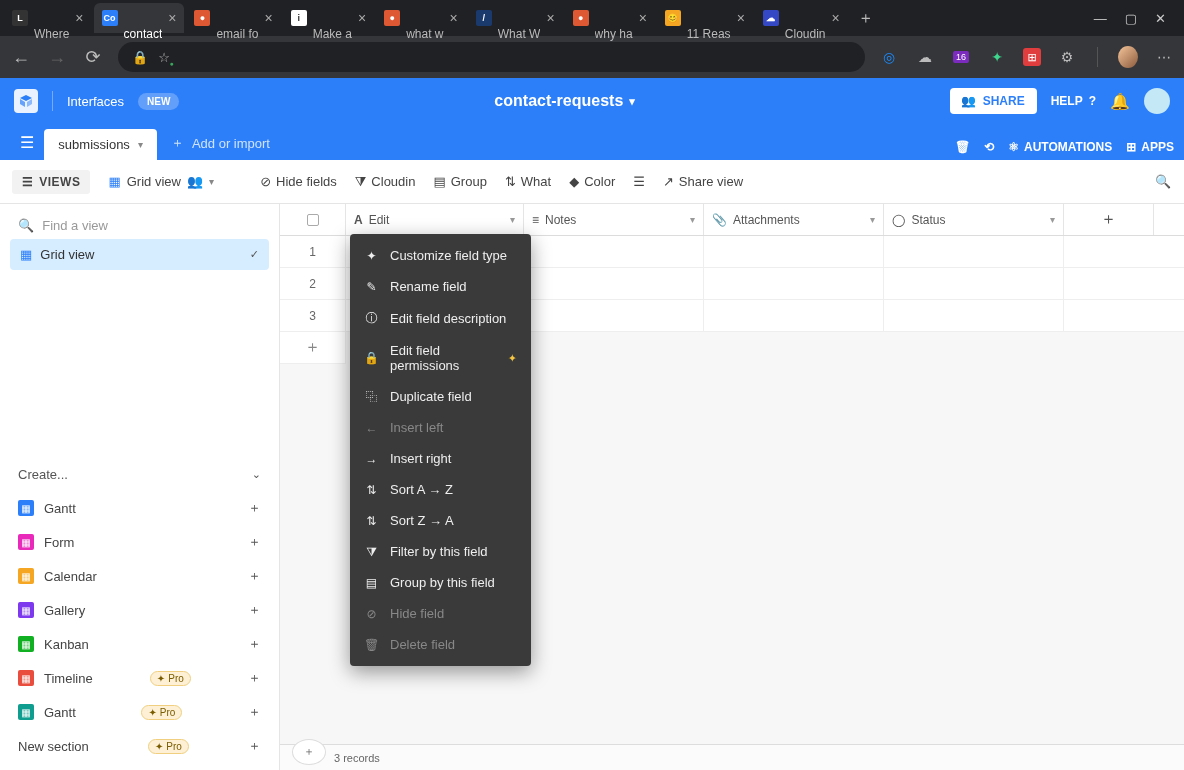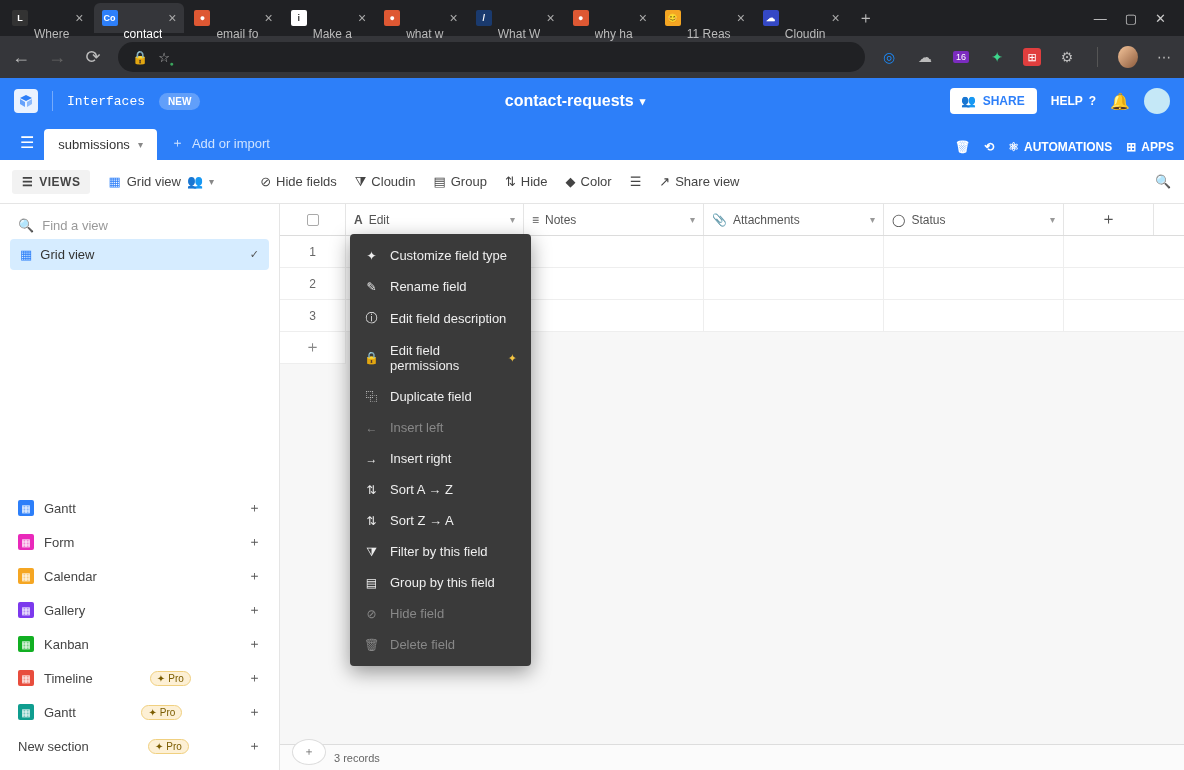--- a/index.html
+++ b/index.html
@@ -24,21 +24,21 @@
 .ext-icons { display: flex; align-items: center; gap: 16px; }
 .ext-icon { width: 20px; height: 20px; display: flex; align-items: center; justify-content: center; color: #bbb; font-size: 14px; }
 .ext-badge { background: #7b2cbf; color: #fff; font-size: 9px; padding: 1px 3px; border-radius: 2px; position: relative; }
 
 
 .app { background: #fff; height: calc(770px - 78px); display: flex; flex-direction: column; }
 
 .app-header { background: #2d7ff9; height: 46px; display: flex; align-items: center; padding: 0 14px; gap: 14px; color: #fff; }
 .logo-box { width: 24px; height: 24px; background: rgba(255,255,255,0.9); border-radius: 4px; transform: rotate(0deg); display:flex; align-items:center; justify-content:center; }
 .hdr-divider { width: 1px; height: 20px; background: rgba(255,255,255,0.35); }
-.interfaces { font-size: 13px; font-weight: 500; font-family: Liberation Mono, monospace; }
+.interfaces { font-size: 13px; font-weight: 500; }
 .new-badge { background: rgba(255,255,255,0.25); padding: 3px 9px; border-radius: 10px; font-size: 10px; font-weight: 600; }
 .base-name { margin: 0 auto; font-size: 16px; font-weight: 600; display: flex; align-items: center; gap: 6px; }
 .hdr-right { display: flex; align-items: center; gap: 14px; }
 .share-btn { background: #fff; color: #2d7ff9; padding: 6px 12px; border-radius: 4px; font-size: 12px; font-weight: 600; display: flex; align-items: center; gap: 6px; }
 .help-btn { display: flex; align-items: center; gap: 6px; font-size: 12px; font-weight: 600; }
 .avatar { width: 26px; height: 26px; border-radius: 50%; background: #c5e8f7; }
 
 .tab-bar { background: #2d7ff9; height: 36px; display: flex; align-items: flex-end; padding: 0 10px; }
 .menu-toggle { color: #fff; padding: 8px 10px; cursor: pointer; }
 .base-tab { background: #fff; padding: 8px 14px; border-radius: 4px 4px 0 0; font-size: 13px; color: #333; display: flex; align-items: center; gap: 8px; }
@@ -253,21 +253,21 @@
     <div class="tool-item">
         <span>⧩</span>
         <span>Cloudin</span>
       </div>
     <div class="tool-item">
         <span>▤</span>
         <span>Group</span>
       </div>
     <div class="tool-item">
         <span>⇅</span>
-        <span>Hide</span>
+        <span>What</span>
       </div>
     <div class="tool-item">
         <span>◆</span>
         <span>Color</span>
       </div>
     <div class="tool-item">
         <span>☰</span>
       </div>
     <div class="tool-item">
         <span>↗</span>
@@ -281,20 +281,24 @@
       <div class="find-view">
         <span>🔍</span>
         <span>Find a view</span>
       </div>
       <div class="view-item active">
         <span class="grid-icon" style="color:#2d7ff9">▦</span>
         <span>Grid view</span>
         <span class="check">✓</span>
       </div>
       <div class="sidebar-spacer"></div>
+      <div class="create-header">
+        <span>Create...</span>
+        <span style="font-size:11px">⌄</span>
+      </div>
       <div class="create-list" id="create-list">
           <div class="create-item">
             <span class="view-type-icon" style="background:#2d7ff9">▦</span>
             <span>Gantt</span>
             <span class="plus">＋</span>
           </div>
           <div class="create-item">
             <span class="view-type-icon" style="background:#e929ba">▦</span>
             <span>Form</span>
             <span class="plus">＋</span>

